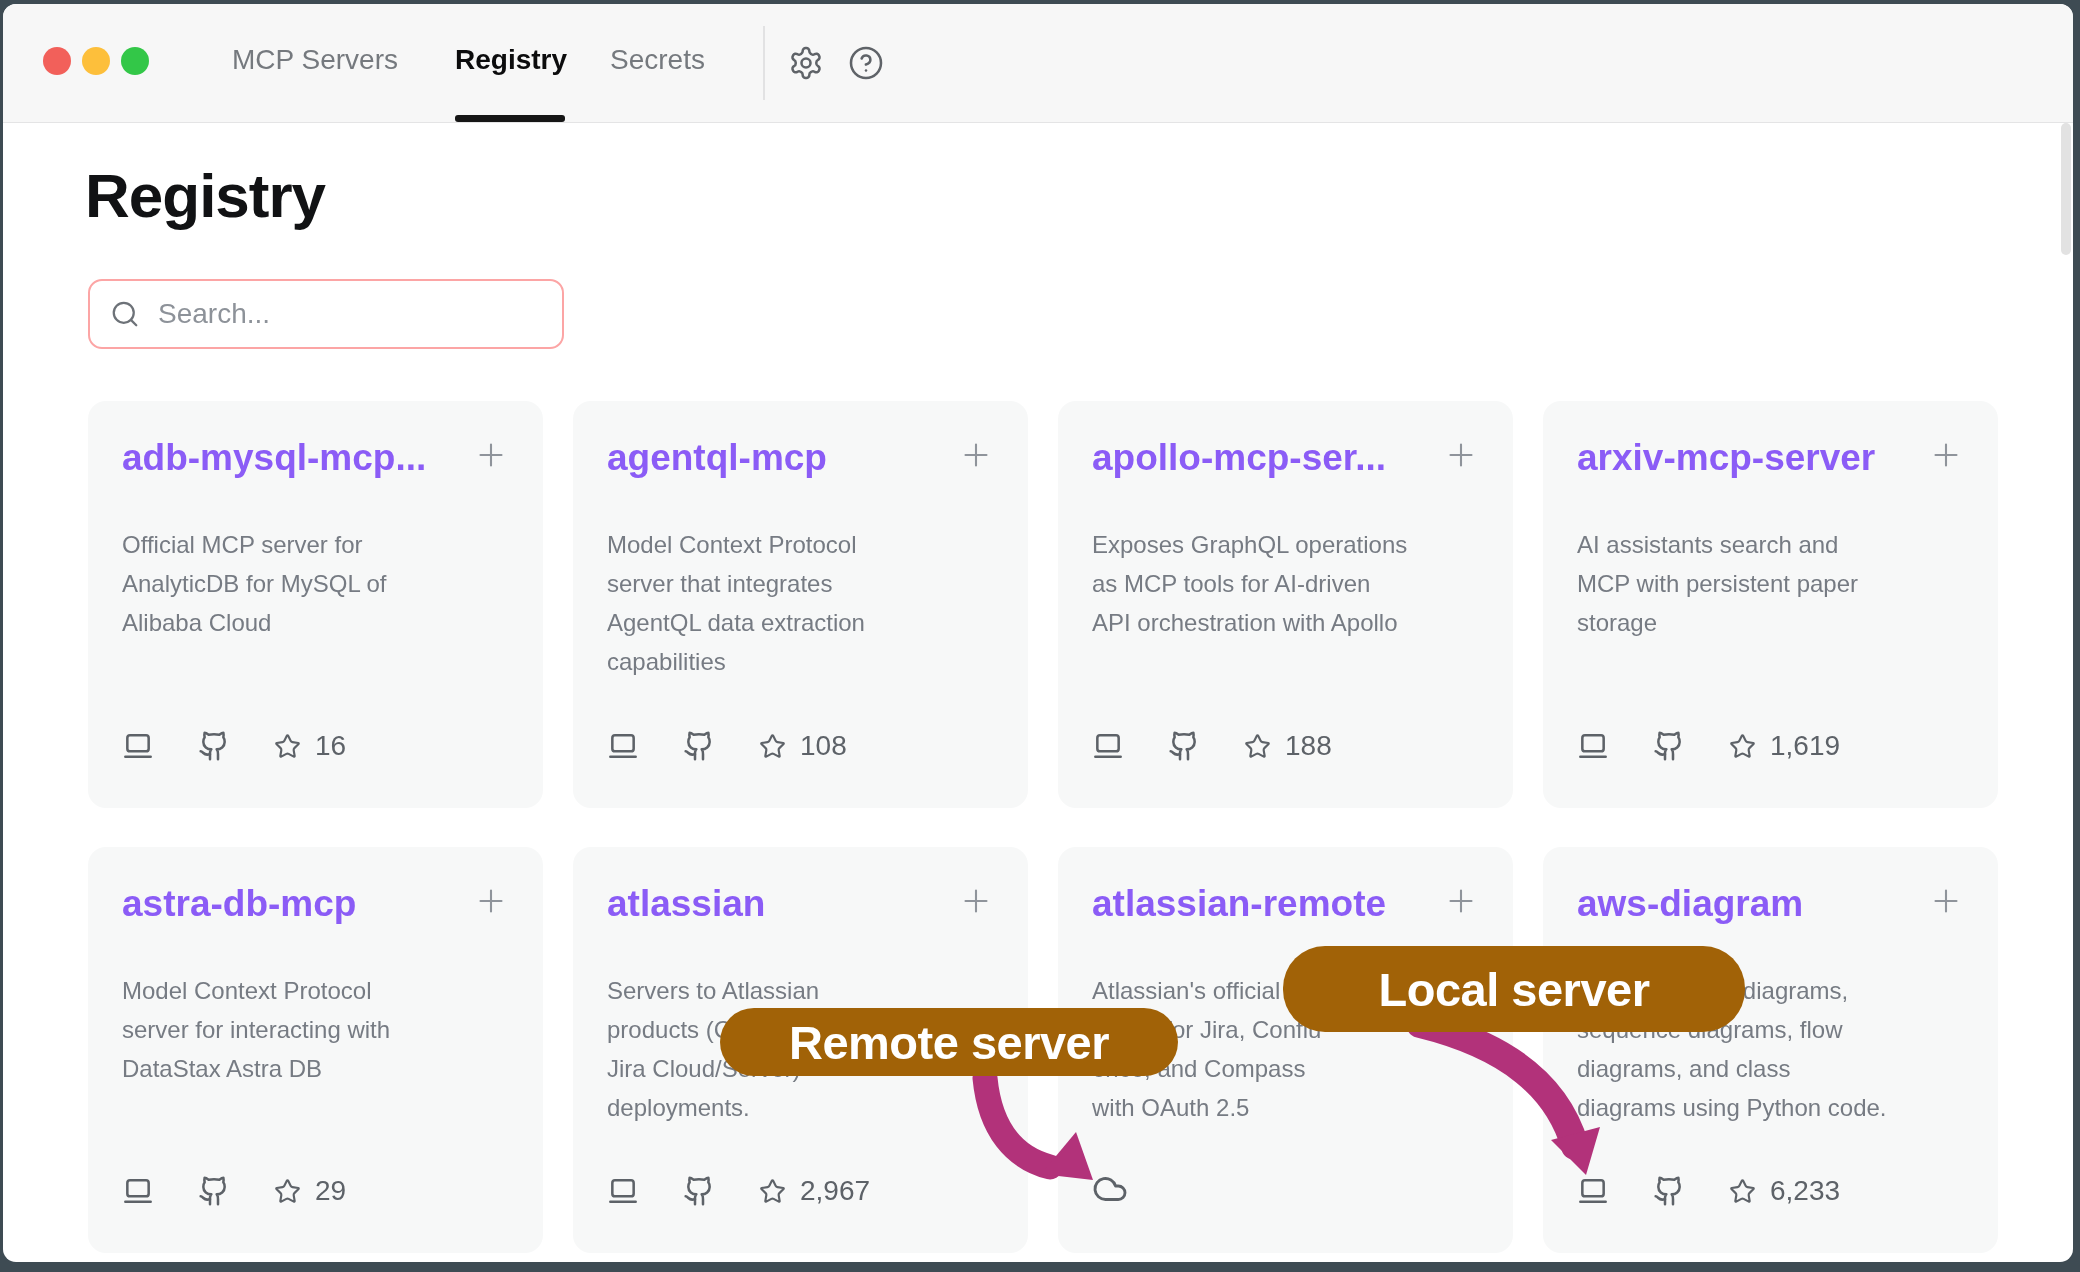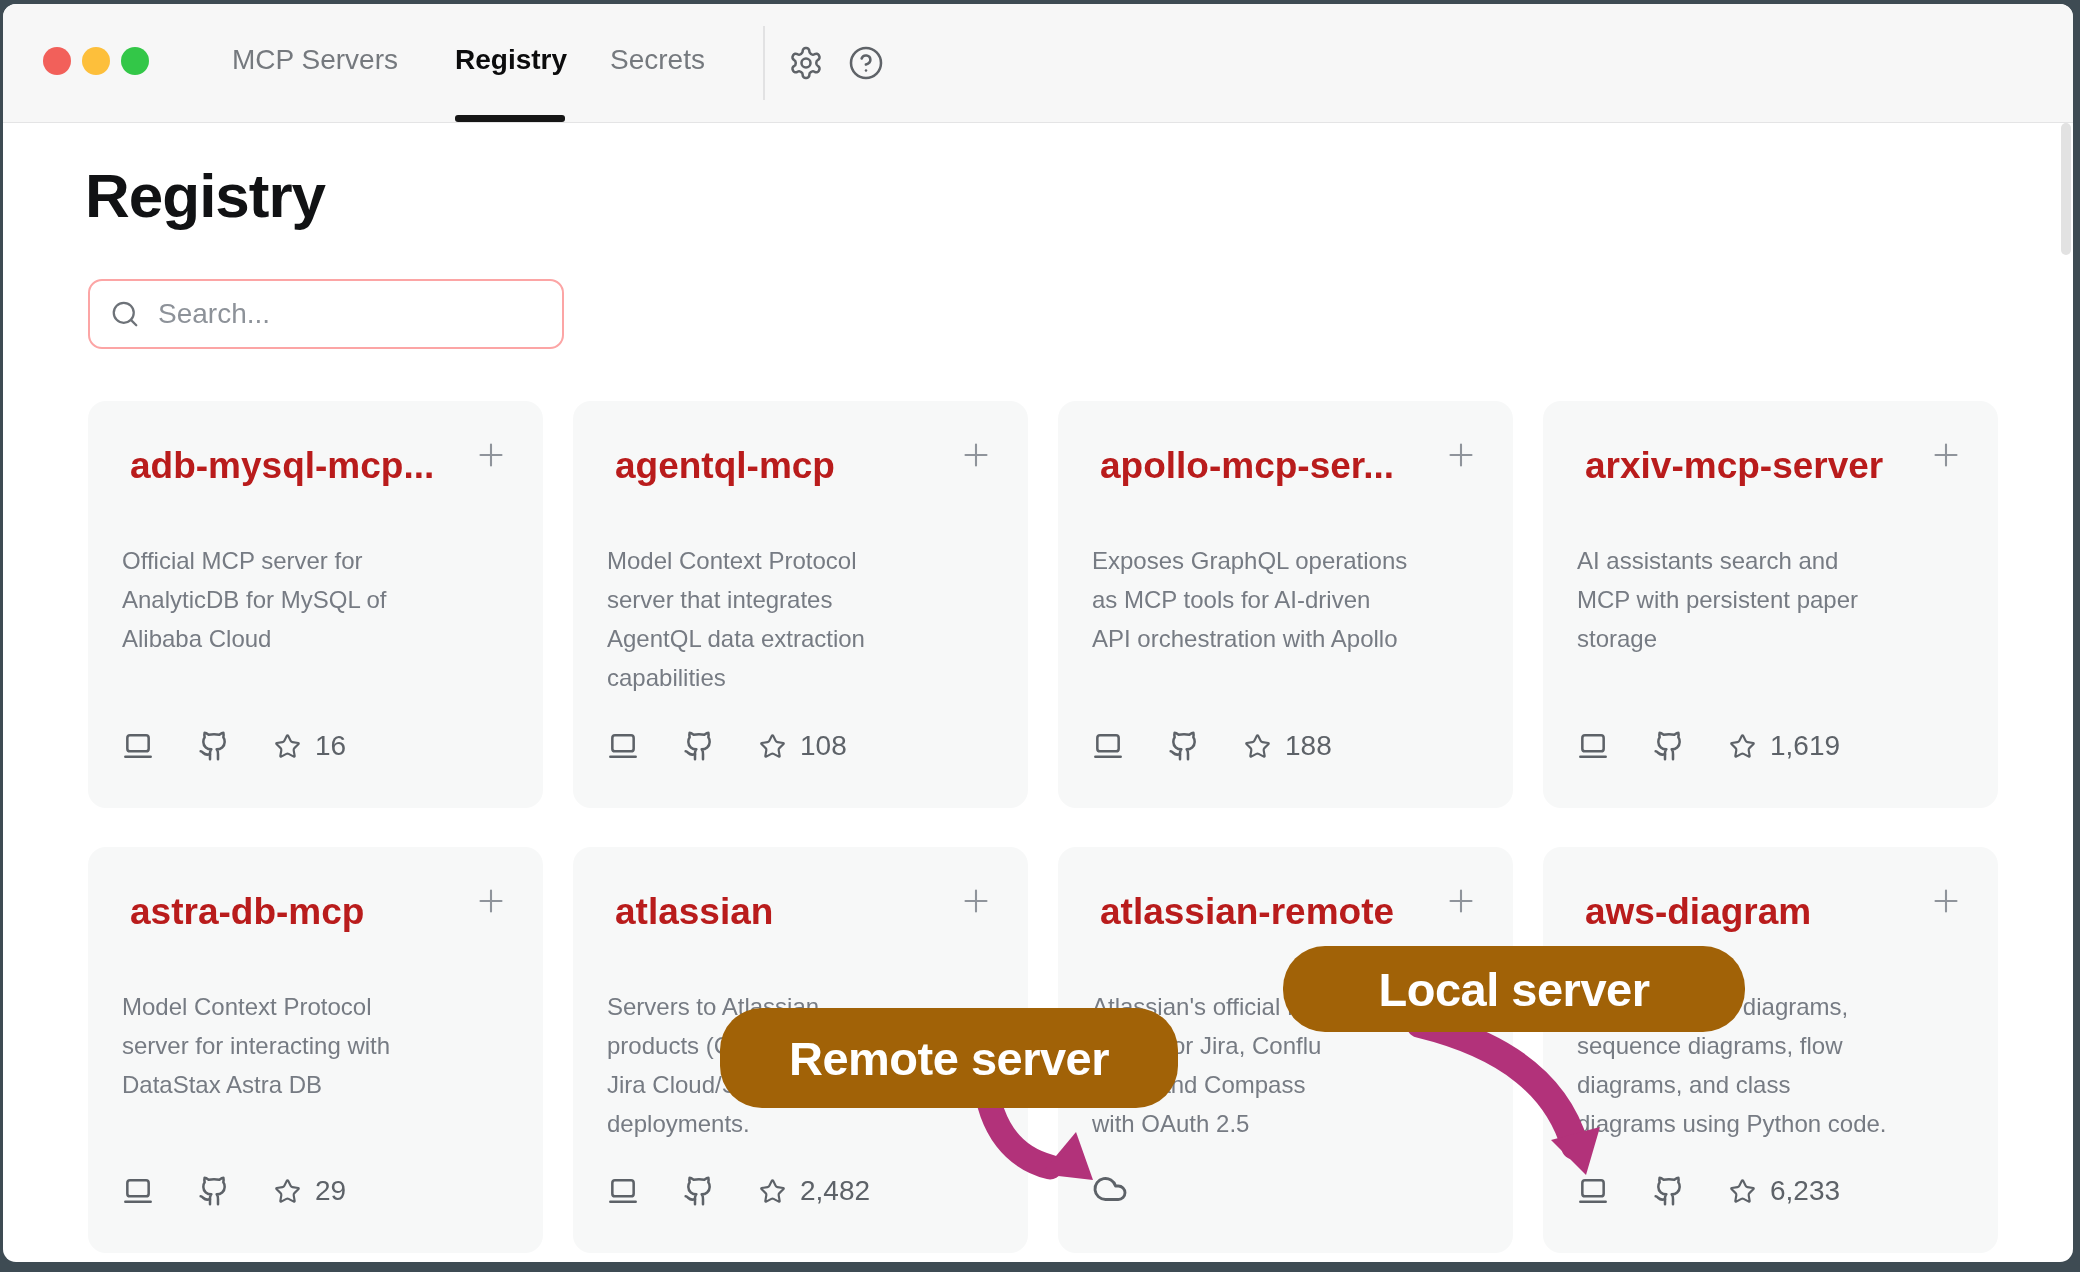--- a/index.html
+++ b/index.html
@@ -60,21 +60,21 @@
     position:absolute;left:85px;top:397px;
     display:grid;grid-template-columns:repeat(4,455px);
     grid-template-rows:407px 406px;column-gap:30px;row-gap:39px;
   }
   .card{
     background:#f7f8f8;border-radius:18px;position:relative;
     padding:34px;box-sizing:border-box;
   }
   .card-head{display:flex;justify-content:space-between;align-items:flex-start;}
   .card-title{
-    margin:8px;font-size:37px;font-weight:700;color:#b91c1c;
+    margin:0;font-size:37px;font-weight:700;color:#8b5cf6;
     white-space:nowrap;line-height:46px;
   }
   .add-btn{
     background:none;border:none;padding:0;margin:2px 0 0 8px;cursor:pointer;
     color:#8f949b;flex:0 0 auto;
   }
   .add-btn svg{width:36px;height:36px;}
   .card-desc{margin-top:44px;font-size:24px;color:#767b83;}
   .card-desc .line{line-height:39px;white-space:nowrap;}
   .card-footer{
@@ -87,21 +87,21 @@
   .star-group{display:flex;align-items:center;gap:14px;}
   .star-count{font-size:28px;color:#5d6268;}
   
   .anno-svg{position:absolute;inset:0;width:100%;height:100%;pointer-events:none;z-index:5;}
   .pill{
     position:absolute;z-index:6;background:#a16207;border-radius:42px;
     display:flex;align-items:center;justify-content:center;
     color:#ffffff;font-size:47px;font-weight:700;letter-spacing:-0.5px;
     pointer-events:none;
   }
-  .pill.remote{left:717px;top:1004px;width:458px;height:100px;}
+  .pill.remote{left:717px;top:1004px;width:458px;height:68px;}
   .pill.local{left:1280px;top:942px;width:462px;height:86px;}
 </style>
 </head>
 <body>
 
 <div class="window">
 
   <div class="header">
     <div class="lights">
       <span class="light" id="light-close" style="background: rgb(242, 96, 90);"></span>
@@ -362,21 +362,21 @@
           <path d="M15 22v-4a4.8 4.8 0 0 0-1-3.5c3 0 6-2 6-5.5.08-1.25-.27-2.48-1-3.5.28-1.15.28-2.35 0-3.5 0 0-1 0-3 1.5-2.64-.5-5.36-.5-8 0C6 2 5 2 5 2c-.3 1.15-.3 2.35 0 3.5A5.403 5.403 0 0 0 4 9c0 3.5 3 5.5 6 5.5-.39.49-.68 1.05-.85 1.65-.17.6-.22 1.23-.15 1.85v4"></path>
           <path d="M9 18c-4.51 2-5-2-7-2"></path>
         </svg>
       </span>
       <span class="star-group">
         <span class="f-icon star">
           <svg viewBox="0 0 24 24" fill="none" stroke="currentColor" stroke-width="1.9" stroke-linejoin="round">
             <path d="M11.525 2.295a.53.53 0 0 1 .95 0l2.31 4.679a2.123 2.123 0 0 0 1.595 1.16l5.166.756a.53.53 0 0 1 .294.904l-3.736 3.638a2.123 2.123 0 0 0-.611 1.878l.882 5.14a.53.53 0 0 1-.771.56l-4.618-2.428a2.122 2.122 0 0 0-1.973 0L6.396 21.01a.53.53 0 0 1-.77-.56l.881-5.139a2.122 2.122 0 0 0-.611-1.879L2.16 9.795a.53.53 0 0 1 .294-.906l5.165-.755a2.122 2.122 0 0 0 1.597-1.16z"></path>
           </svg>
         </span>
-        <span class="star-count">2,482</span>
+        <span class="star-count">2,967</span>
       </span>
     </div>
   </article>
       <article class="card">
     <div class="card-head">
       <h3 class="card-title">atlassian-remote</h3>
       <button class="add-btn">
         <svg viewBox="0 0 24 24" fill="none" stroke="currentColor" stroke-width="1.4" stroke-linecap="round">
           <path d="M12 5v14M5 12h14"></path>
         </svg>

